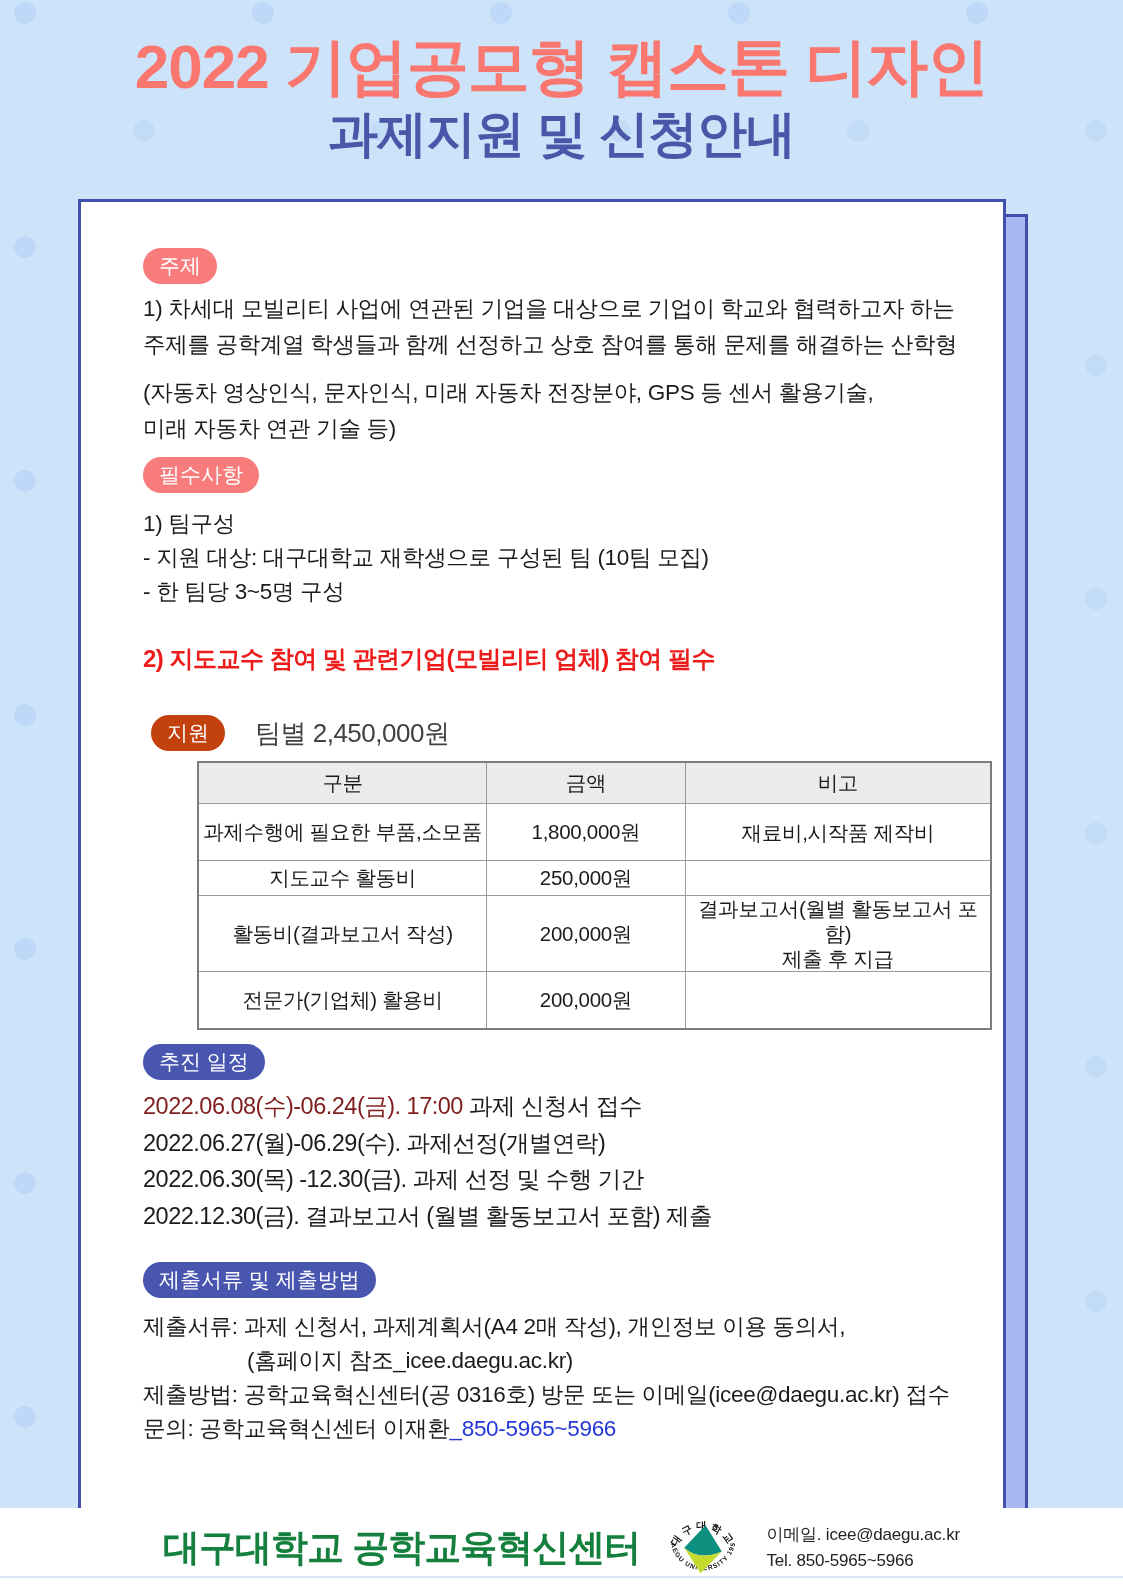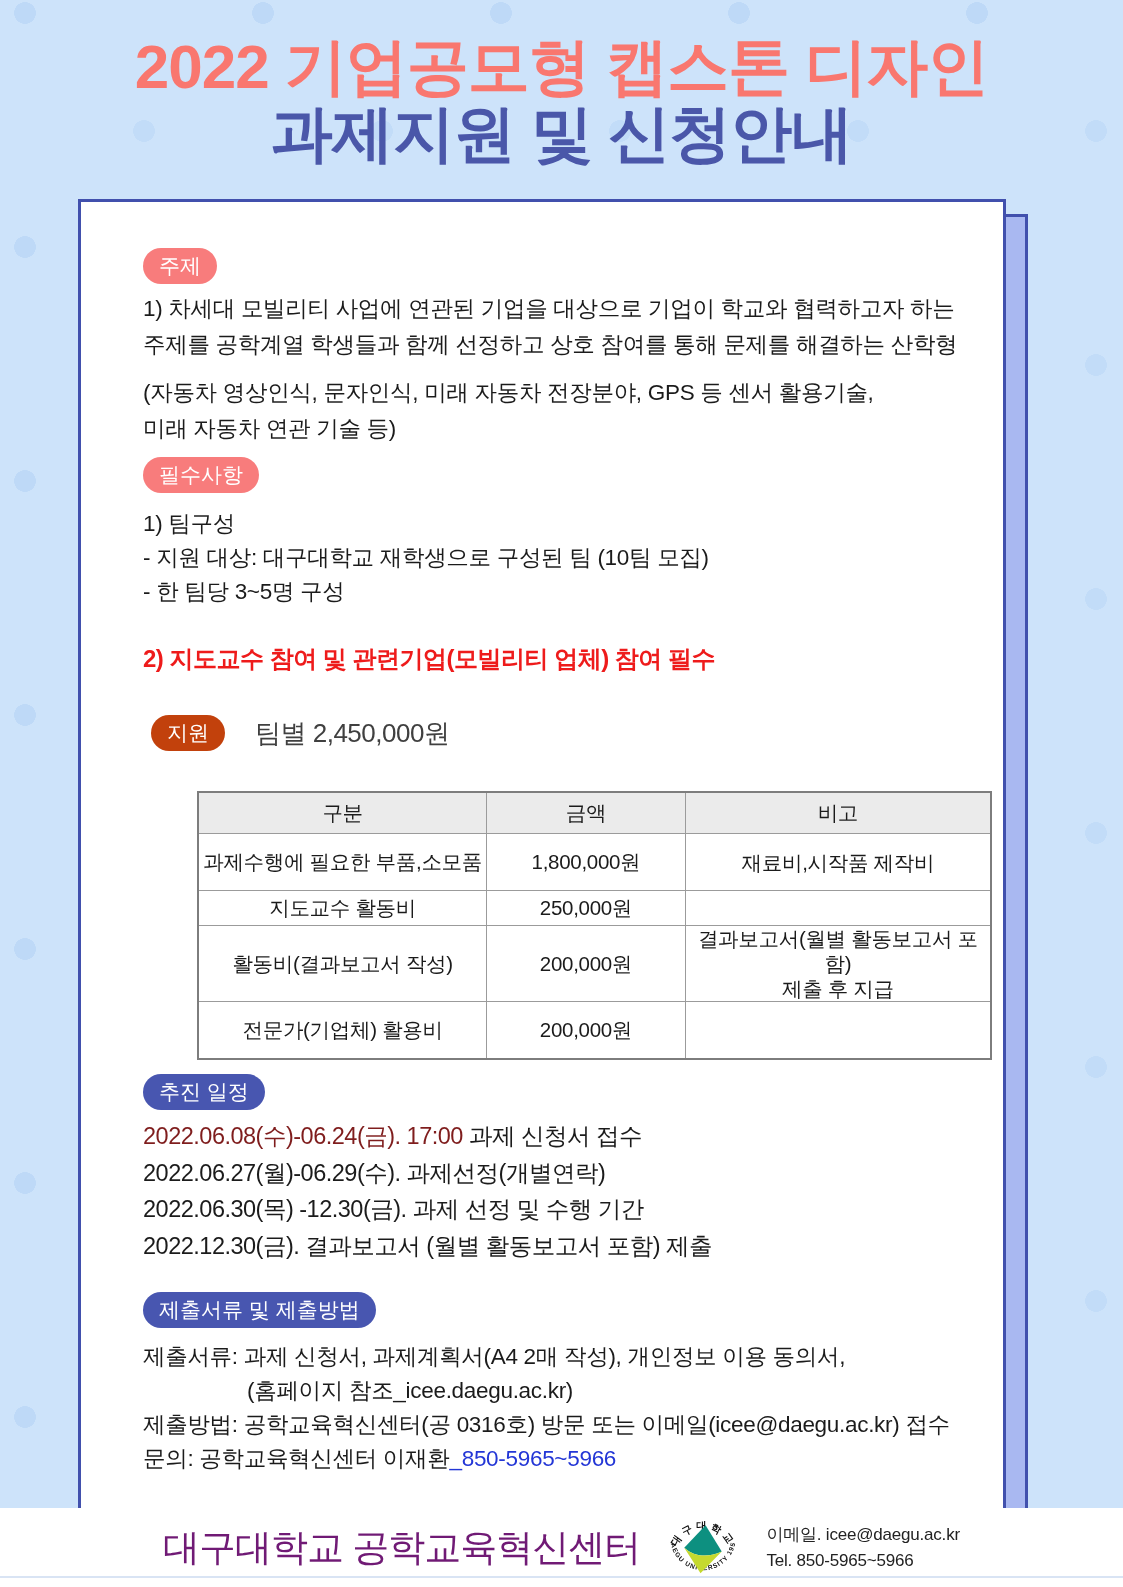--- a/index.html
+++ b/index.html
@@ -16,21 +16,21 @@
       radial-gradient(circle 11px at 11px 11px,#bed9f7 97%,rgba(0,0,0,0) 100%),
       radial-gradient(circle 11px at 11px 11px,#c2dcf8 97%,rgba(0,0,0,0) 100%);
     background-size:238px 234px,238px 234px;
     background-position:14px 2px,133px 120px;
     overflow:hidden;
     padding-left:36px;
   }
   
   .title-wrap{position:absolute;left:0;top:34px;width:1123px;text-align:center;z-index:3;}
   .title-line1{font-size:62px;line-height:66px;font-weight:800;color:#f9776f;letter-spacing:-1px;white-space:nowrap;}
-  .title-line2{font-size:62px;line-height:68px;font-weight:800;color:#4a57a9;letter-spacing:-1px;white-space:nowrap;}
+  .title-line2{font-size:50px;line-height:68px;font-weight:800;color:#4a57a9;letter-spacing:-1px;white-space:nowrap;}
   
   .back-page{
     position:absolute;left:94px;top:214px;width:928px;height:1400px;
     background:#a9b8f1;border:3px solid #4150ad;z-index:1;
   }
   .card{
     position:absolute;left:78px;top:199px;width:928px;height:1320px;
     background:#ffffff;border:3px solid #4150ad;border-bottom:none;z-index:2;
     box-sizing:border-box;padding:0 36px 0 62px;
   }
@@ -58,21 +58,21 @@
   
   .sched{font-size:23.5px;line-height:36.5px;color:#1b1b1b;letter-spacing:-0.5px;}
   .sched .red{color:#7f1d1d;}
   
   .subm{font-size:22.5px;line-height:34px;color:#1b1b1b;letter-spacing:-0.3px;}
   .subm .indent{padding-left:104px;}
   .subm .blue{color:#2336d6;}
   
   .footer{position:absolute;left:0;top:1508px;width:1123px;height:79px;background:#ffffff;}
   .footer-inner{display:flex;align-items:center;justify-content:center;height:100%;gap:22px;}
-  .footer-org{font-size:37px;font-weight:400;color:#701a75;letter-spacing:-1px;white-space:nowrap;}
+  .footer-org{font-size:37px;font-weight:700;color:#15803d;letter-spacing:-1px;white-space:nowrap;}
   .footer-contact{font-size:17px;line-height:26px;color:#222222;letter-spacing:-0.2px;}
   .bottom-rule{position:absolute;left:0;top:1576px;width:1123px;height:2px;background:#d9e4f4;}
   .logo{width:82px;height:82px;flex:0 0 82px;}
   
   .mt{display:block;}
 </style>
 </head>
 <body>
 
 <div class="poster-bg">
@@ -106,21 +106,21 @@
       <span class="mt">-  지원 대상: 대구대학교 재학생으로 구성된 팀 (10팀 모집)</span>
       <span class="mt">-  한 팀당 3~5명 구성</span>
     </div>
     <div class="highlight-red" style="margin-top:34px;">2) 지도교수 참여 및 관련기업(모빌리티 업체) 참여 필수</div>
 
     <div class="support-row" style="margin-top:40px;margin-left:8px;">
       <span class="badge badge-coral" style="background:#c2410c;">지원</span>
       <span class="support-amount">팀별 2,450,000원</span>
     </div>
 
-    <table class="fund" style="margin-top:40px;">
+    <table class="fund" style="margin-top:10px;">
       <colgroup>
           <col class="c1">
           <col class="c2">
           <col class="c3">
         </colgroup>
       <thead>
         <tr>
           <th>구분</th>
           <th>금액</th>
           <th>비고</th>

